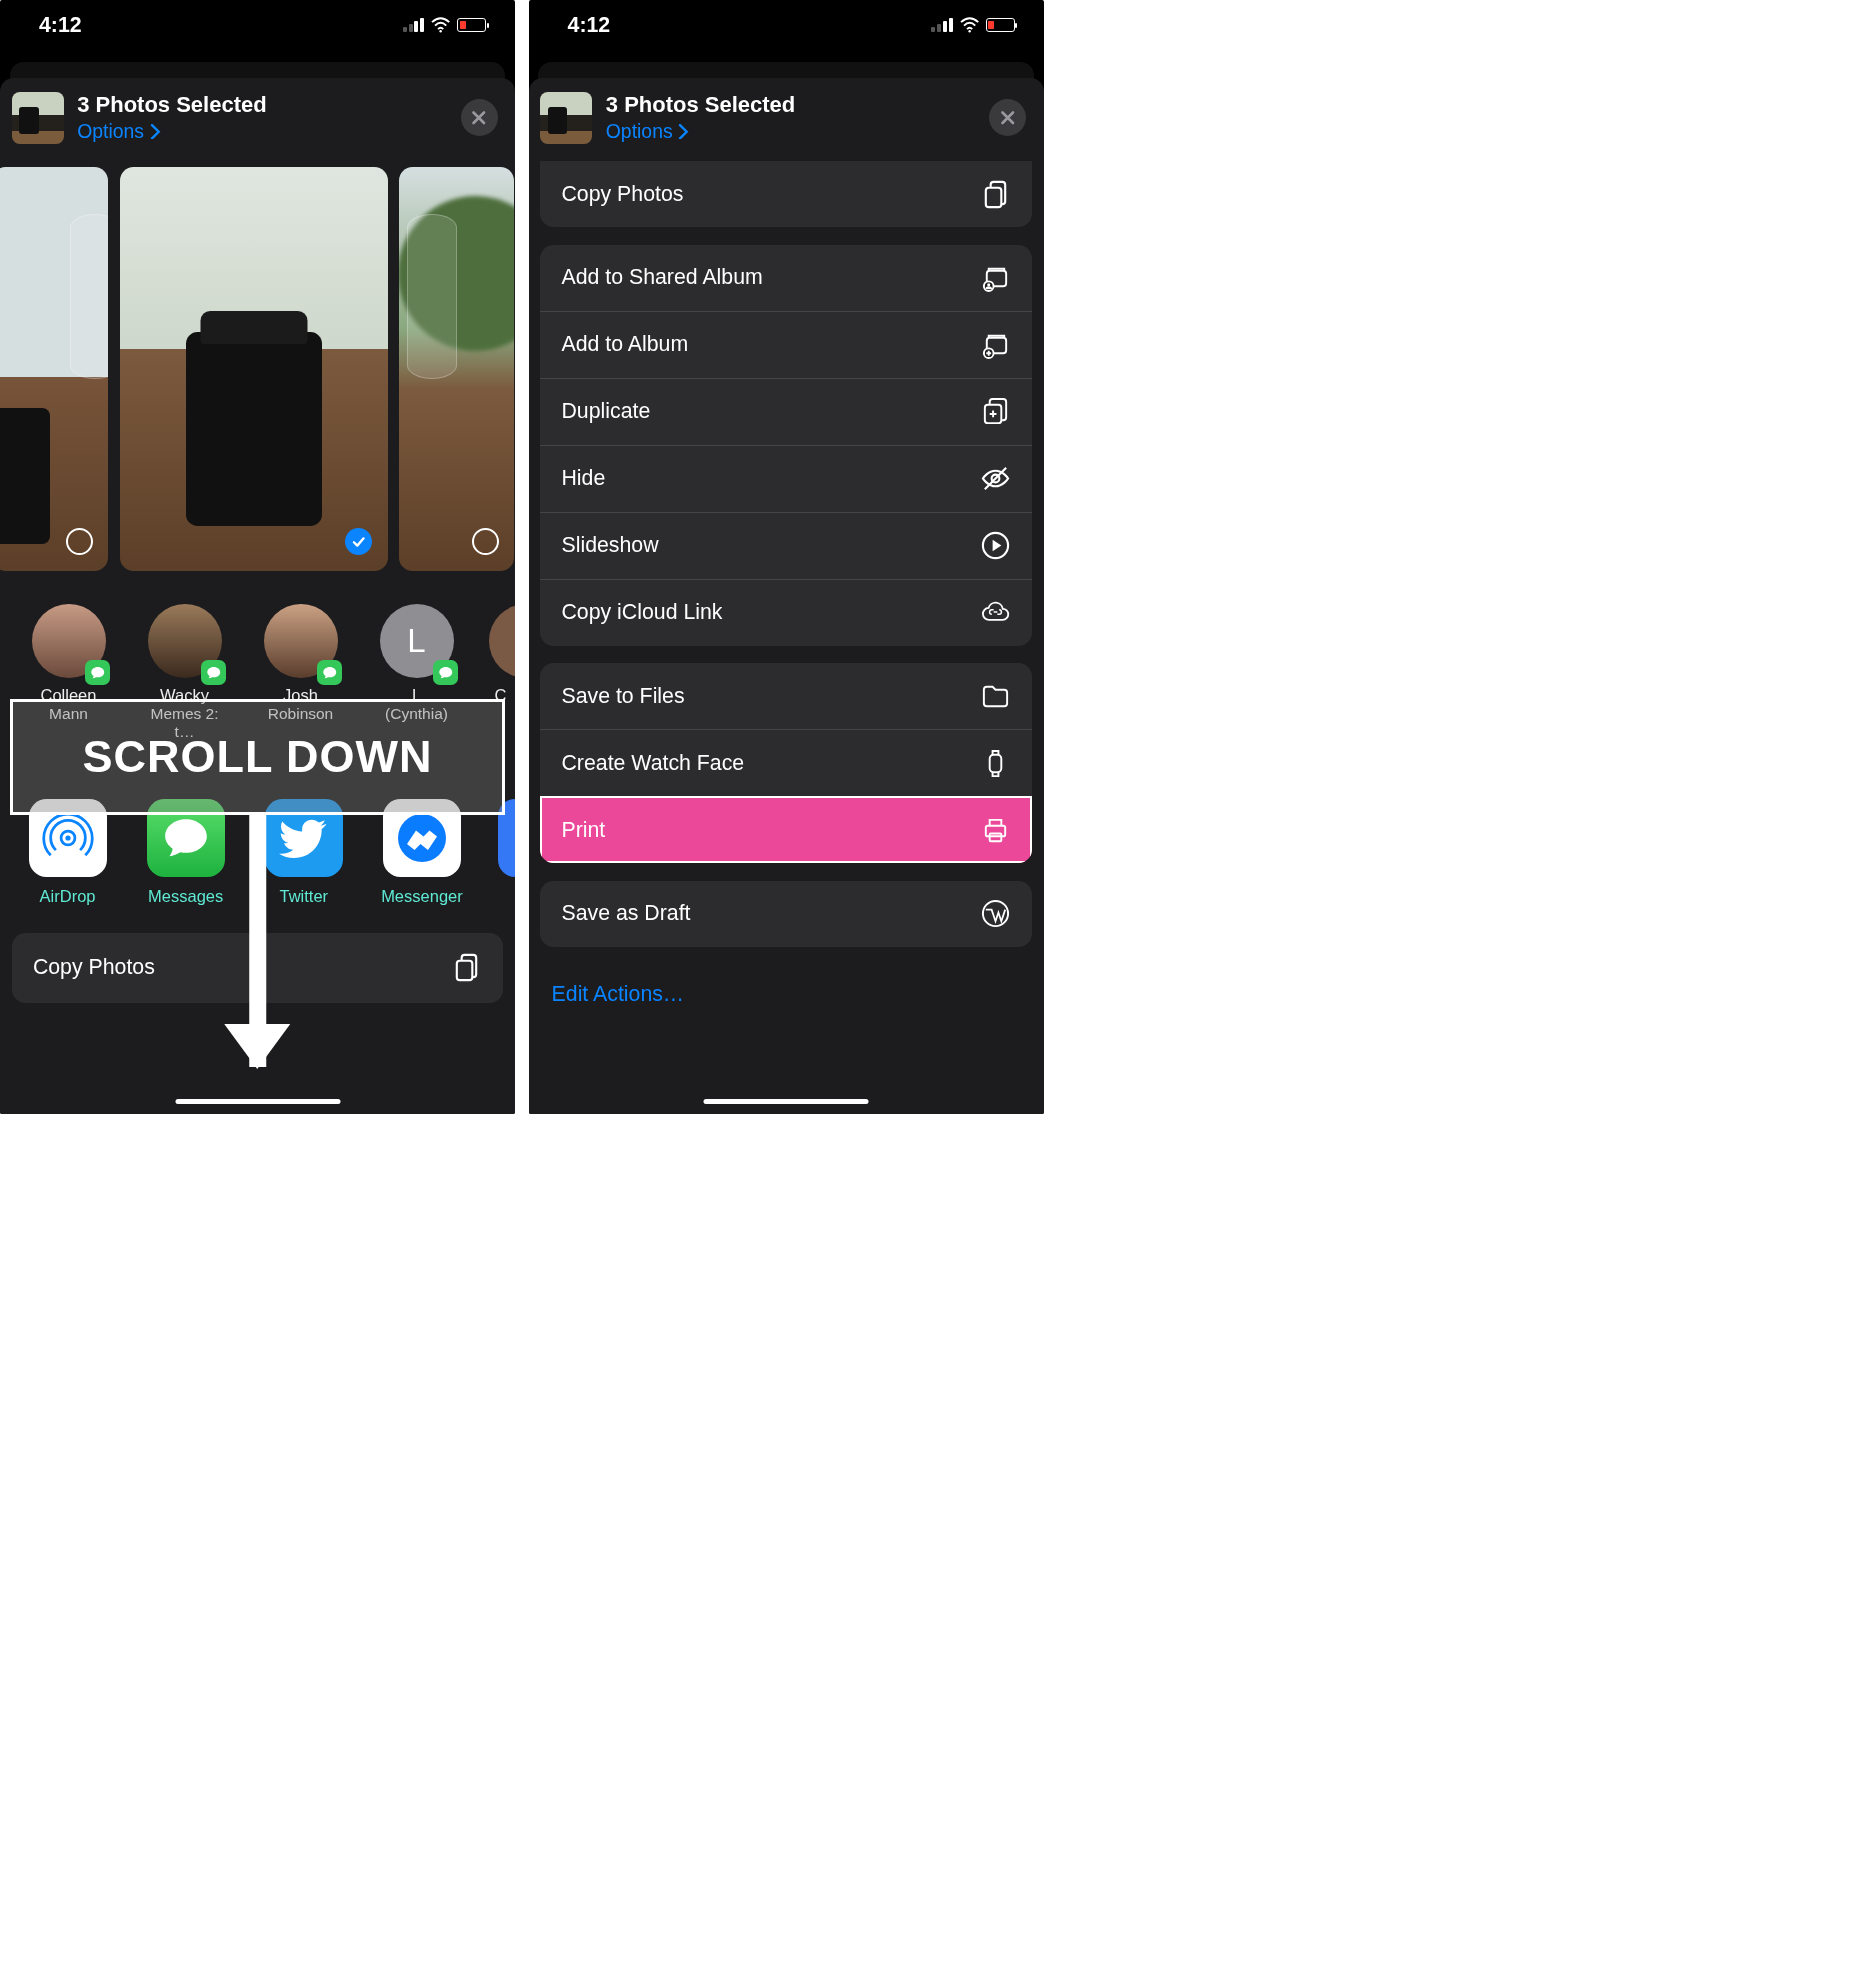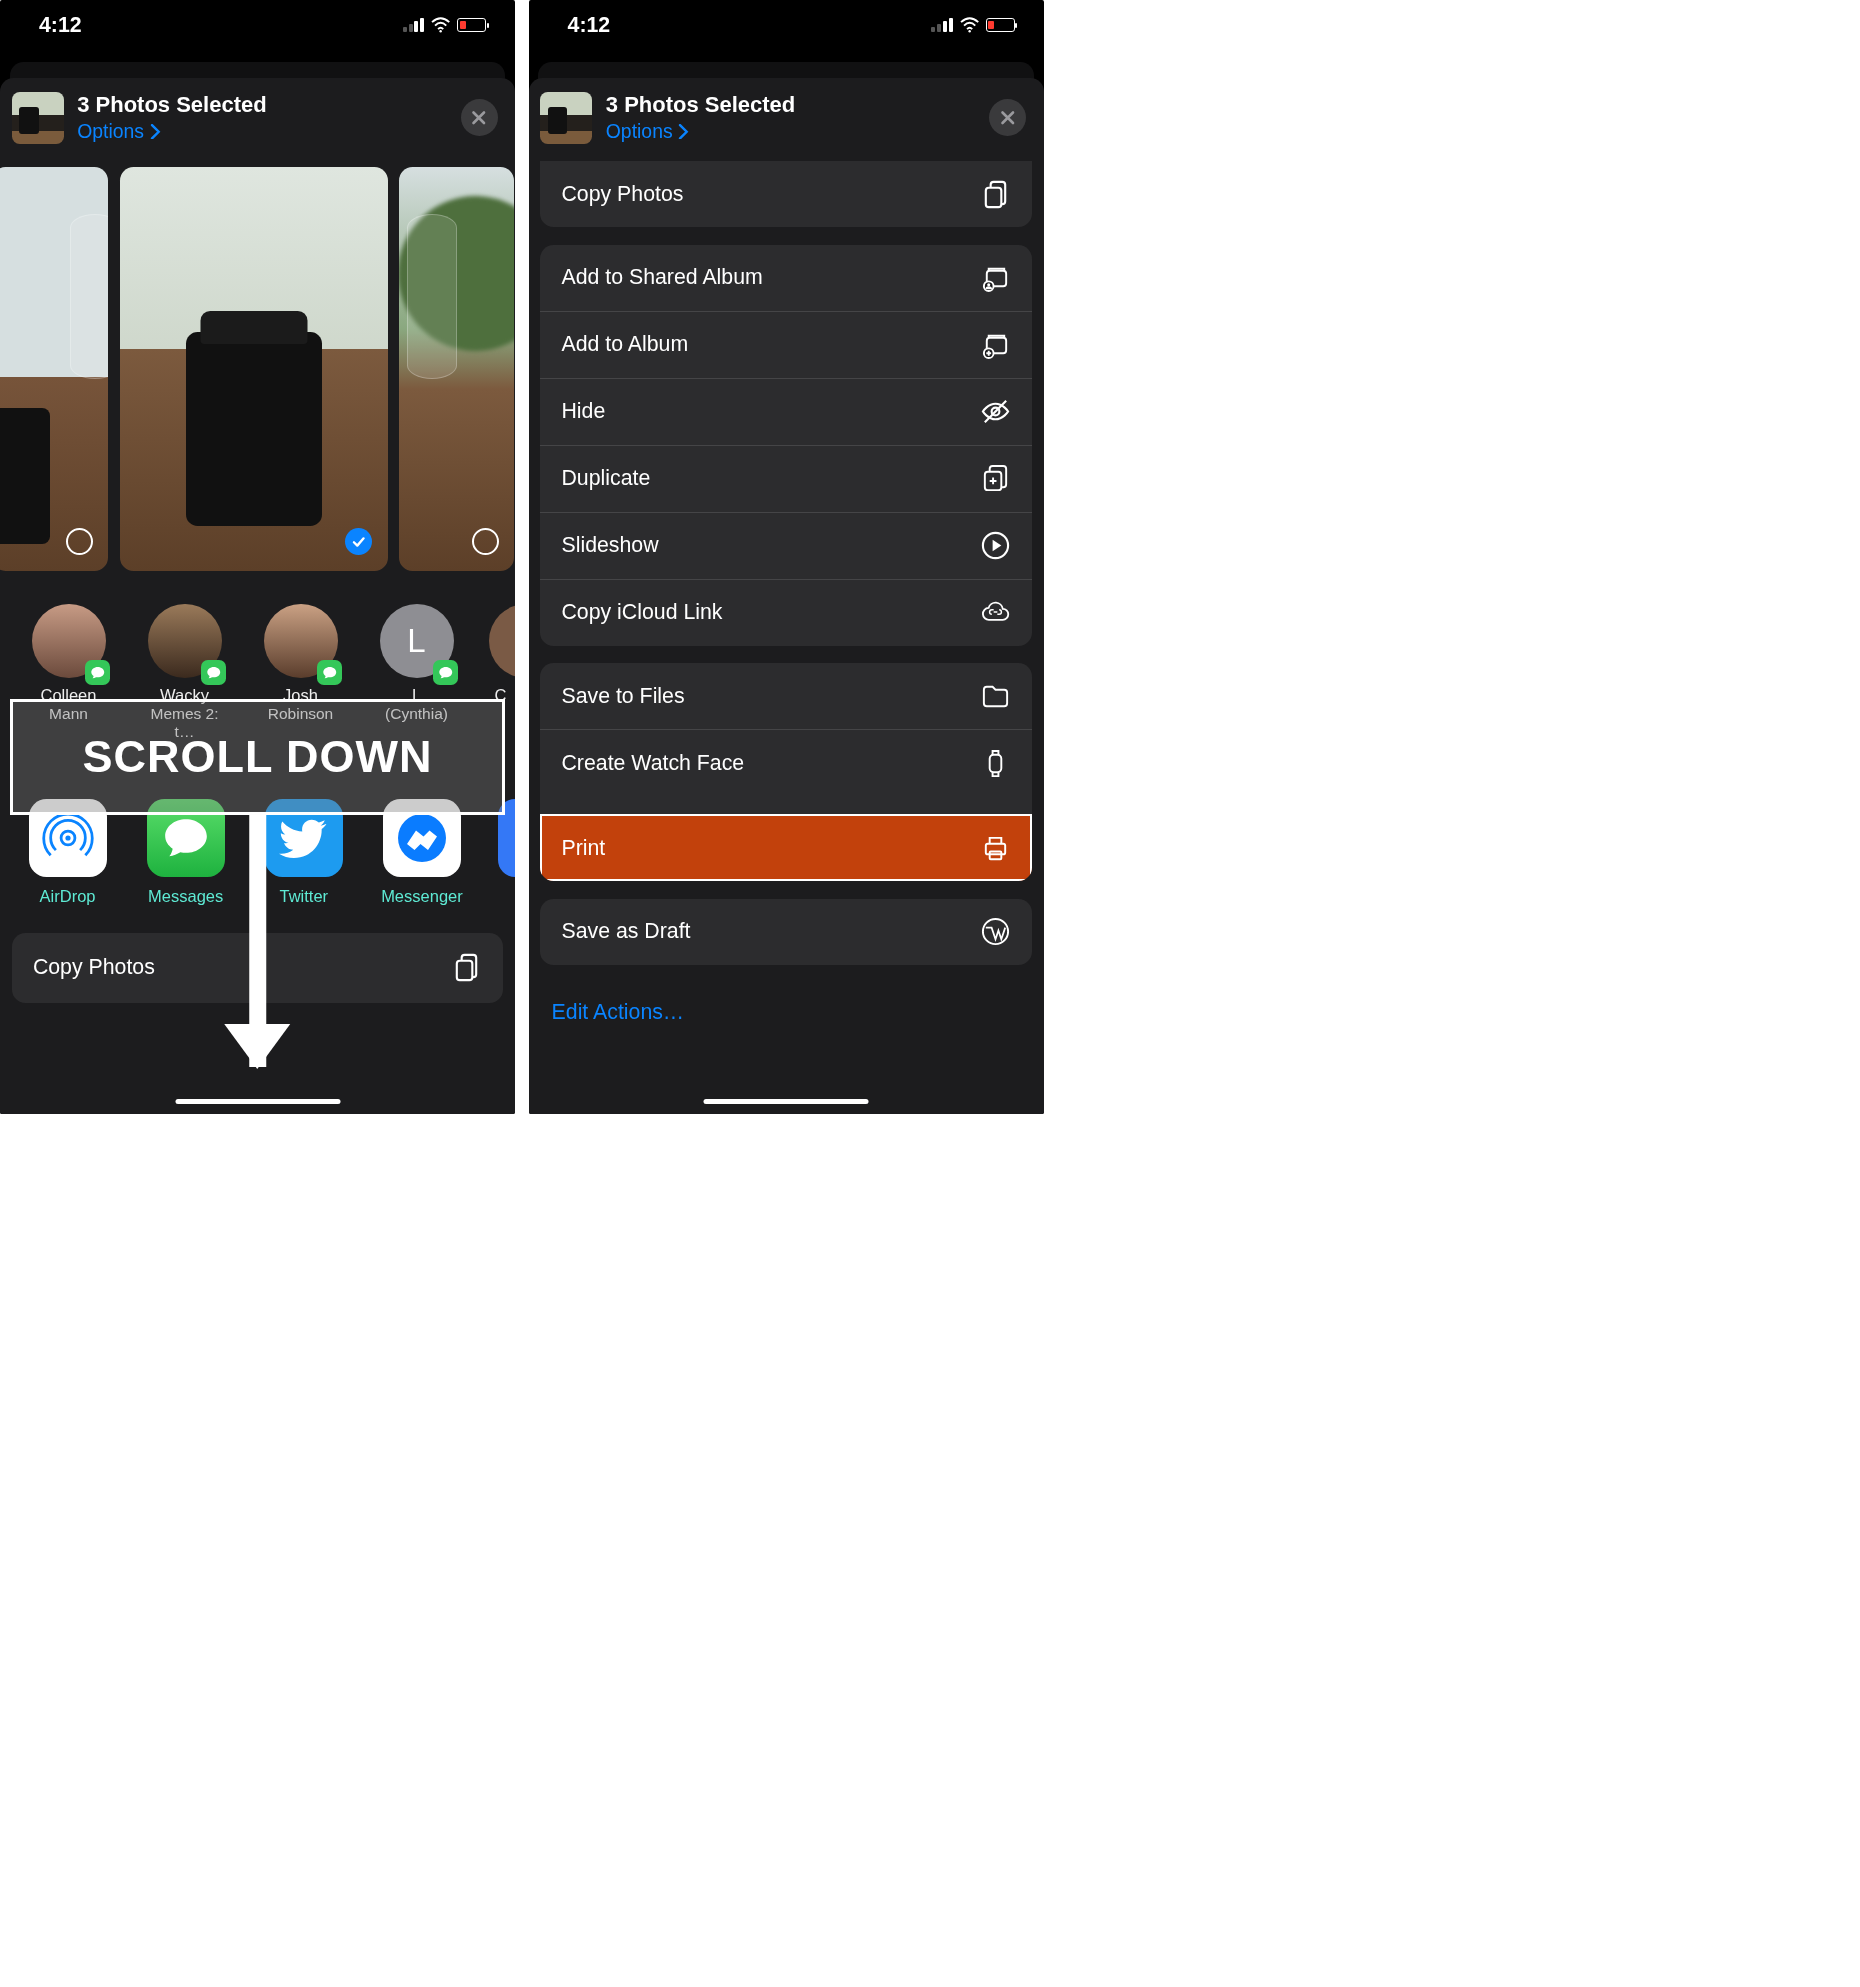--- a/index.html
+++ b/index.html
@@ -147,24 +147,23 @@
   .list-group + .list-group { margin-top: 17.5px;}
   .list-item {
     display:flex; align-items:center; justify-content:space-between;
     padding: 19.4px 21.3px; font-size:21.3px;
     border-top:1px solid rgba(255,255,255,.12);
   }
   .list-item:first-child { border-top:none; }
   .list-item .row-icon { width:31px; height:31px; flex:none; color:#fff;}
   .edit-actions { color:#0a84ff; font-size:21.3px; padding: 23px 23px; margin-top: 12px; }
   .list-item.highlight {
-    background:#c2410c;
+    background:#ec4899;
     outline: 2.9px solid #fff;
     outline-offset: -2.9px;
-    margin-top: 18px;
   }
   
   .anno-box {
     position:absolute; left:9.7px; right:9.7px; top:699px; height:116px;
     border:3.9px solid #fff; background:rgba(120,120,120,.38);
     display:flex; align-items:center; justify-content:center;
     font-size:45px; font-weight:700; letter-spacing:1px; color:#fff;
   }
   .arrow-down {
     position:absolute; left:50%; transform:translateX(-50%);
@@ -425,36 +424,36 @@
         <div class="list-item">
           <span>Add to Album</span>
           <svg class="row-icon" viewBox="0 0 32 32" fill="none" stroke="#fff" stroke-width="2">
               <rect x="7" y="9" width="20" height="16" rx="3"></rect>
               <path d="M9 9V7h16v2"></path>
               <circle cx="9" cy="25" r="5" fill="#1c1c1e"></circle>
               <path d="M9 22.5v5M6.5 25h5" stroke="#fff" stroke-width="2"></path>
             </svg>
         </div>
         <div class="list-item">
+          <span>Duplicate</span>
+          <svg class="row-icon" viewBox="0 0 32 32" fill="none" stroke="#fff" stroke-width="2">
+              <rect x="5" y="9" width="17" height="19" rx="3"></rect>
+              <path d="M10 9V6a3 3 0 0 1 3-3h11a3 3 0 0 1 3 3v16a3 3 0 0 1-3 3h-2"></path>
+              <path d="M13.5 15v7M10 18.5h7"></path>
+            </svg>
+        </div>
+        <div class="list-item">
           <span>Hide</span>
           <svg class="row-icon" viewBox="0 0 32 32" fill="none" stroke="#fff" stroke-width="2.2">
               <path d="M3 16s5-8 13-8 13 8 13 8-5 8-13 8S3 16 3 16z"></path>
               <circle cx="16" cy="16" r="4"></circle>
               <path d="M5 27L27 5"></path>
             </svg>
         </div>
         <div class="list-item">
-          <span>Duplicate</span>
-          <svg class="row-icon" viewBox="0 0 32 32" fill="none" stroke="#fff" stroke-width="2">
-              <rect x="5" y="9" width="17" height="19" rx="3"></rect>
-              <path d="M10 9V6a3 3 0 0 1 3-3h11a3 3 0 0 1 3 3v16a3 3 0 0 1-3 3h-2"></path>
-              <path d="M13.5 15v7M10 18.5h7"></path>
-            </svg>
-        </div>
-        <div class="list-item">
           <span>Slideshow</span>
           <svg class="row-icon" viewBox="0 0 32 32" fill="none" stroke="#fff" stroke-width="2.2">
               <circle cx="16" cy="16" r="13"></circle>
               <path d="M13 10l9 6-9 6z" fill="#fff" stroke="none"></path>
             </svg>
         </div>
         <div class="list-item">
           <span>Copy iCloud Link</span>
           <svg class="row-icon" viewBox="0 0 34 32" fill="none" stroke="#fff" stroke-width="2">
               <path d="M10 24h15a6 6 0 0 0 0-12 8 8 0 0 0-15.6-1A6 6 0 0 0 10 24z"></path>

